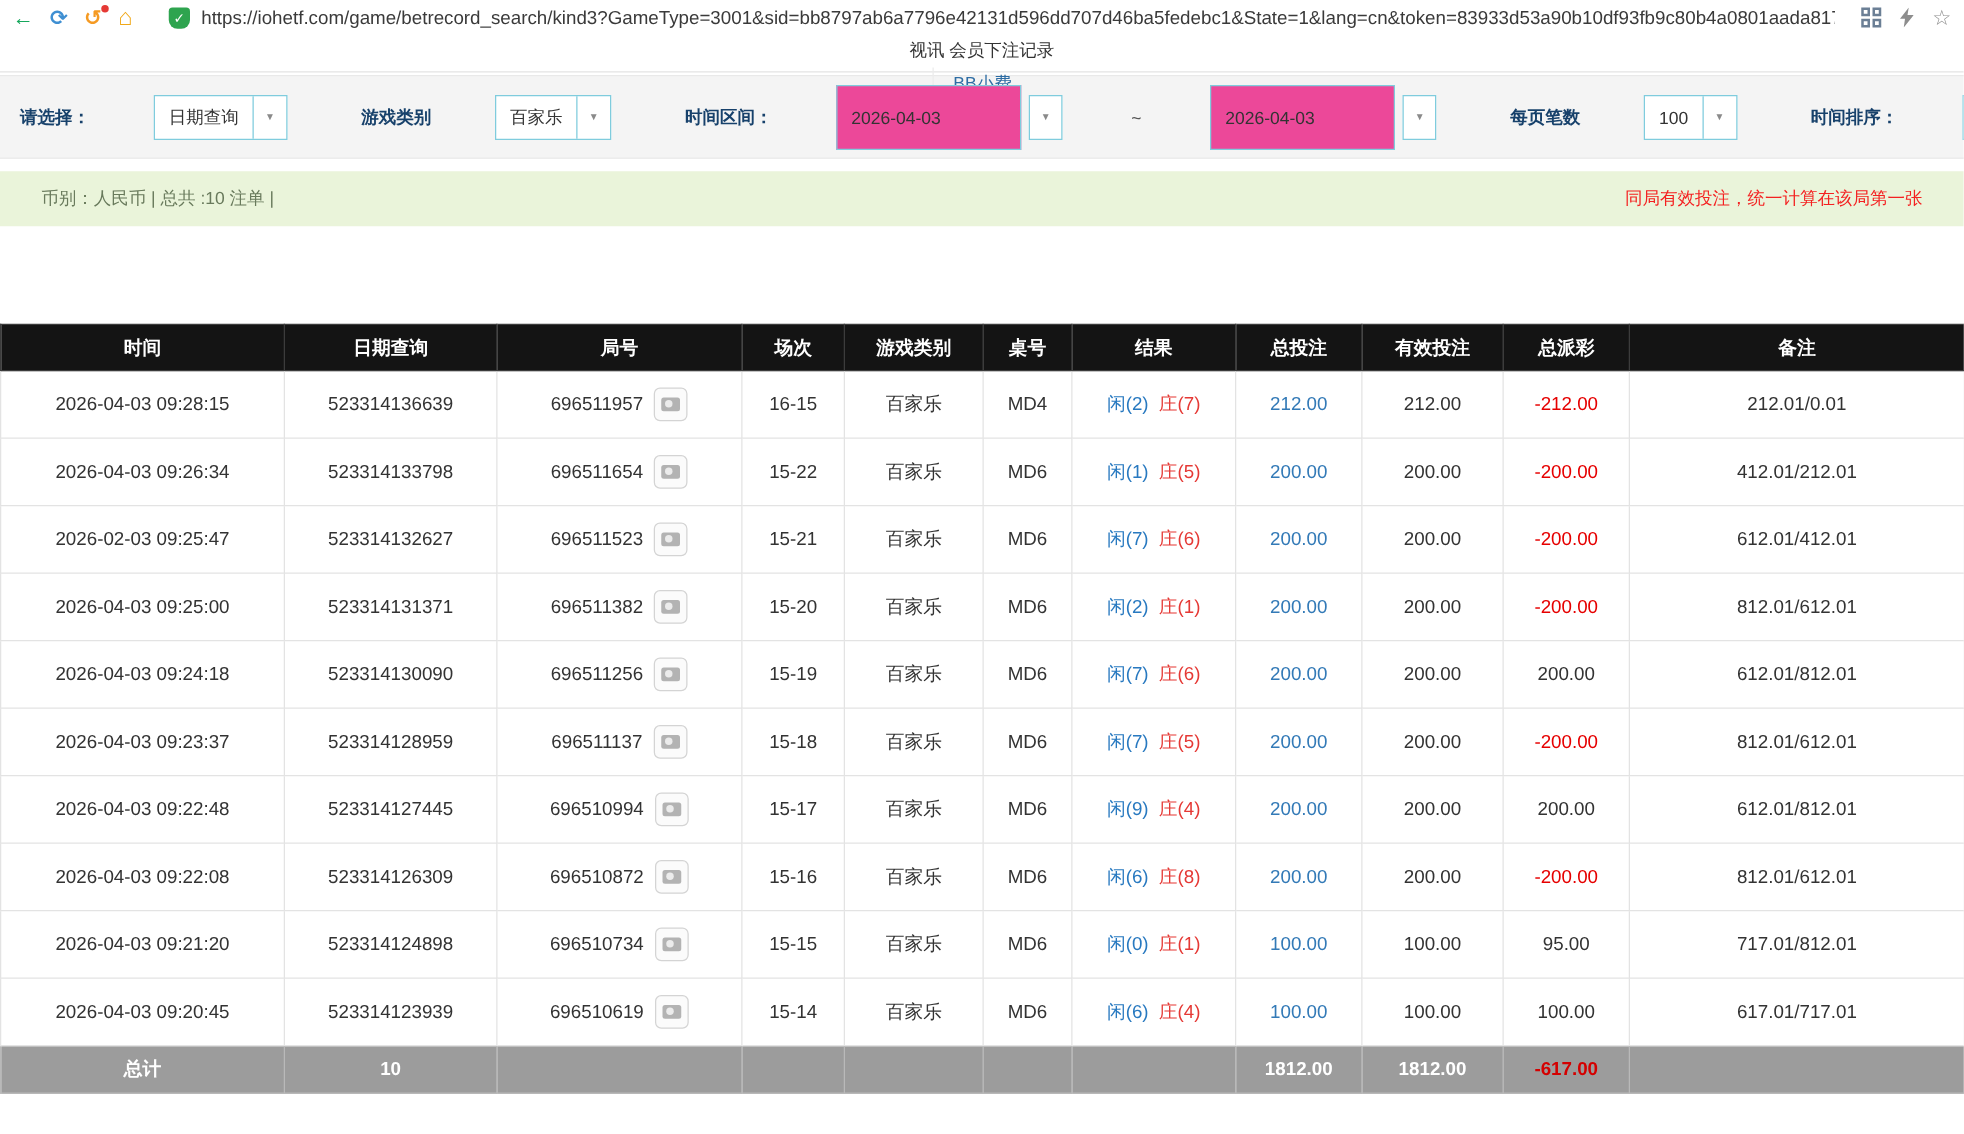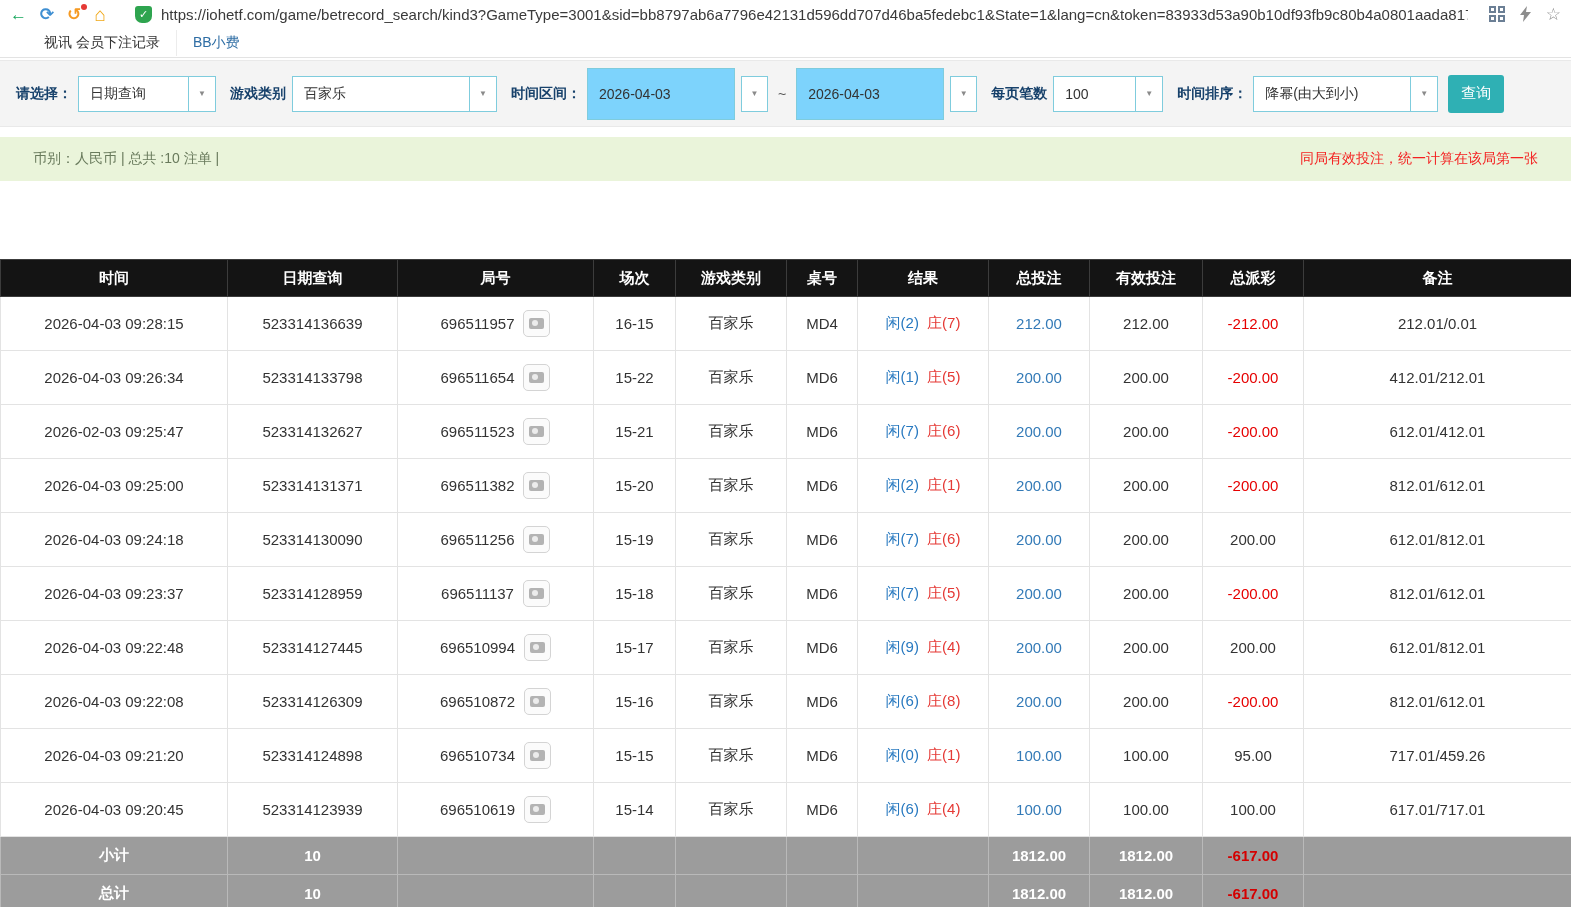--- a/index.html
+++ b/index.html
@@ -17,35 +17,35 @@
   .address { flex:1; display:flex; align-items:center; gap:9px; padding-left:16px; min-width:0; }
   .shield { flex:0 0 auto; width:17px; height:17px; background:#2ea44f; border-radius:3px 3px 7px 7px; color:#fff; font-size:11px; display:flex; align-items:center; justify-content:center; }
   .url { font-size:15px; color:#3a3a3a; white-space:nowrap; overflow:hidden; text-overflow:clip; }
   .right-icons { display:flex; align-items:center; gap:15px; padding-left:8px; }
   .grid-ic { display:grid; grid-template-columns:7px 7px; gap:2px; }
   .grid-ic i { display:block; width:7px; height:7px; border:2px solid #6b7f95; }
   .bolt-ic svg { display:block; }
   .star-ic { font-size:17px; color:#8d8d8d; line-height:1; }
 
   
-  .tab-bar { height:30px; display:flex; align-items:center; padding:0 28px; border-bottom:1px solid #e3e3e3; }
+  .tab-bar { height:30px; display:flex; align-items:center; padding:0 16px; border-bottom:1px solid #e3e3e3;flex-direction:column; }
   .tab { font-size:14px; padding:4px 16px; white-space:nowrap; cursor:pointer; }
   .tab-video { color:#333; }
   .tab-bb { color:#2e6da4; border-left:1px solid #ececec; }
 
   
-  .filter-bar { margin-top:2px; height:67px; background:#f4f4f4; border-top:1px solid #e9e9e9; border-bottom:1px solid #e9e9e9; display:flex; align-items:center; padding:0 16px; }
+  .filter-bar { margin-top:2px; height:67px; background:#f4f4f4; border-top:1px solid #e9e9e9; border-bottom:1px solid #e9e9e9; display:flex; align-items:center; padding:0 16px;gap:45px; }
   .f-label { font-size:14px; font-weight:bold; color:#17416b; white-space:nowrap; }
   .ml6{margin-left:6px;} .ml10{margin-left:10px;} .ml14{margin-left:14px;}
   .combo { height:36px; background:#fff; border:1px solid #7fccdd; display:flex; align-items:stretch; }
   .combo .val { display:flex; align-items:center; padding:0 11px; font-size:14px; color:#333; flex:1; white-space:nowrap; overflow:hidden; }
   .combo .arrow-btn { width:27px; border-left:1px solid #7fccdd; display:flex; align-items:center; justify-content:center; color:#8a8a8a; font-size:8px; cursor:pointer; }
   .w150{width:138px;text-align:right;} .w205{width:205px;} .w110{width:110px;} .w185{width:185px;}
   .date-combo { display:flex; align-items:center; gap:6px; }
-  .date-box { width:148px; height:52px; background:#7dd3fc; border:1px solid #7fccdd; display:flex; align-items:center; padding:0 11px; font-size:14px; color:#333; }
+  .date-box { width:148px; height:52px; background:#ec4899; border:1px solid #7fccdd; display:flex; align-items:center; padding:0 11px; font-size:14px; color:#333; }
   .arrow-sq { width:27px; height:36px; background:#fff; border:1px solid #7fccdd; display:flex; align-items:center; justify-content:center; color:#8a8a8a; font-size:8px; cursor:pointer; }
   .tilde { font-size:14px; color:#555; }
   .query-btn { width:56px; height:38px; background:#2fb0b4; color:#fff; font-size:15px; border:none; border-radius:3px; margin-left:10px; cursor:pointer;text-align:center; }
 
   
   .summary-bar { margin-top:10px; height:44px; background:#eaf4da; display:flex; align-items:center; justify-content:space-between; padding:0 33px; }
   .summary-left { font-size:14px; color:#697a5c; }
   .summary-right { font-size:14px; color:#f42121; white-space:nowrap; }
 
   
@@ -371,21 +371,21 @@
     <td>15-15</td>
     <td>百家乐</td>
     <td>MD6</td>
     <td>
       <span class="player">闲(0)</span>
       <span class="banker">庄(1)</span>
     </td>
     <td class="bet-amount">100.00</td>
     <td>100.00</td>
     <td class="payout-cell">95.00</td>
-    <td>717.01/459.26</td>
+    <td>717.01/812.01</td>
   </tr>
 
   <tr>
     <td>2026-04-03 09:20:45</td>
     <td>523314123939</td>
     <td>
       <span class="round-wrap">
         <span>696510619</span>
         <span class="video-icon">
               <span class="vi-inner"></span>
@@ -400,39 +400,26 @@
       <span class="banker">庄(4)</span>
     </td>
     <td class="bet-amount">100.00</td>
     <td>100.00</td>
     <td class="payout-cell">100.00</td>
     <td>617.01/717.01</td>
   </tr>
 </tbody>
   <tfoot>
     <tr class="foot">
-      <td>小计</td>
+      <td>总计</td>
       <td>10</td>
       <td></td>
       <td></td>
       <td></td>
       <td></td>
       <td></td>
       <td>1812.00</td>
       <td>1812.00</td>
       <td class="payout-cell neg">-617.00</td>
       <td></td>
     </tr>
-    <tr class="foot">
-      <td>总计</td>
-      <td>10</td>
-      <td></td>
-      <td></td>
-      <td></td>
-      <td></td>
-      <td></td>
-      <td>1812.00</td>
-      <td>1812.00</td>
-      <td class="payout-cell neg">-617.00</td>
-      <td></td>
-    </tr>
   </tfoot>
 </table>
 
 </body></html>

